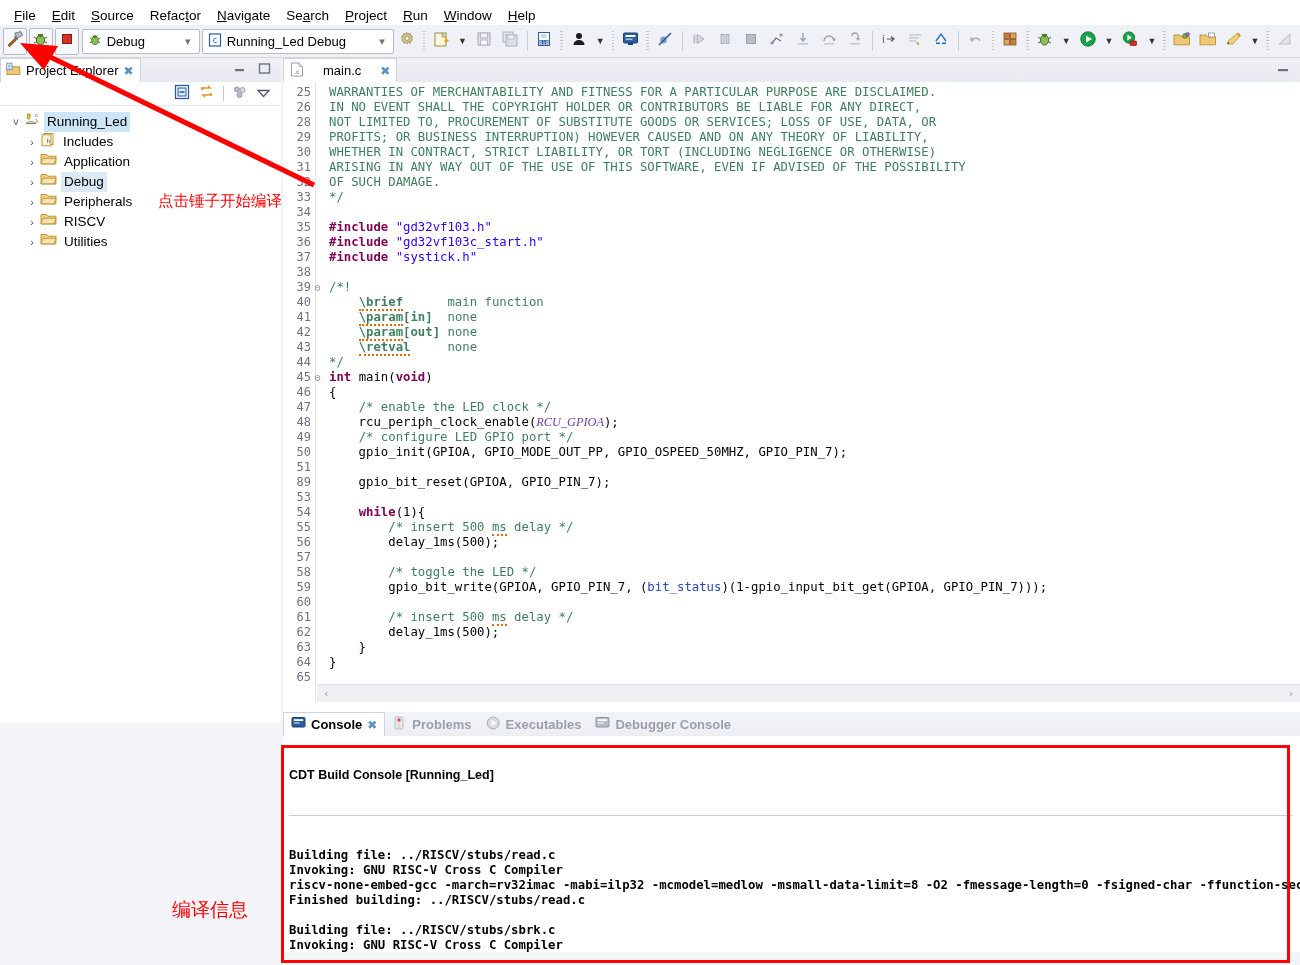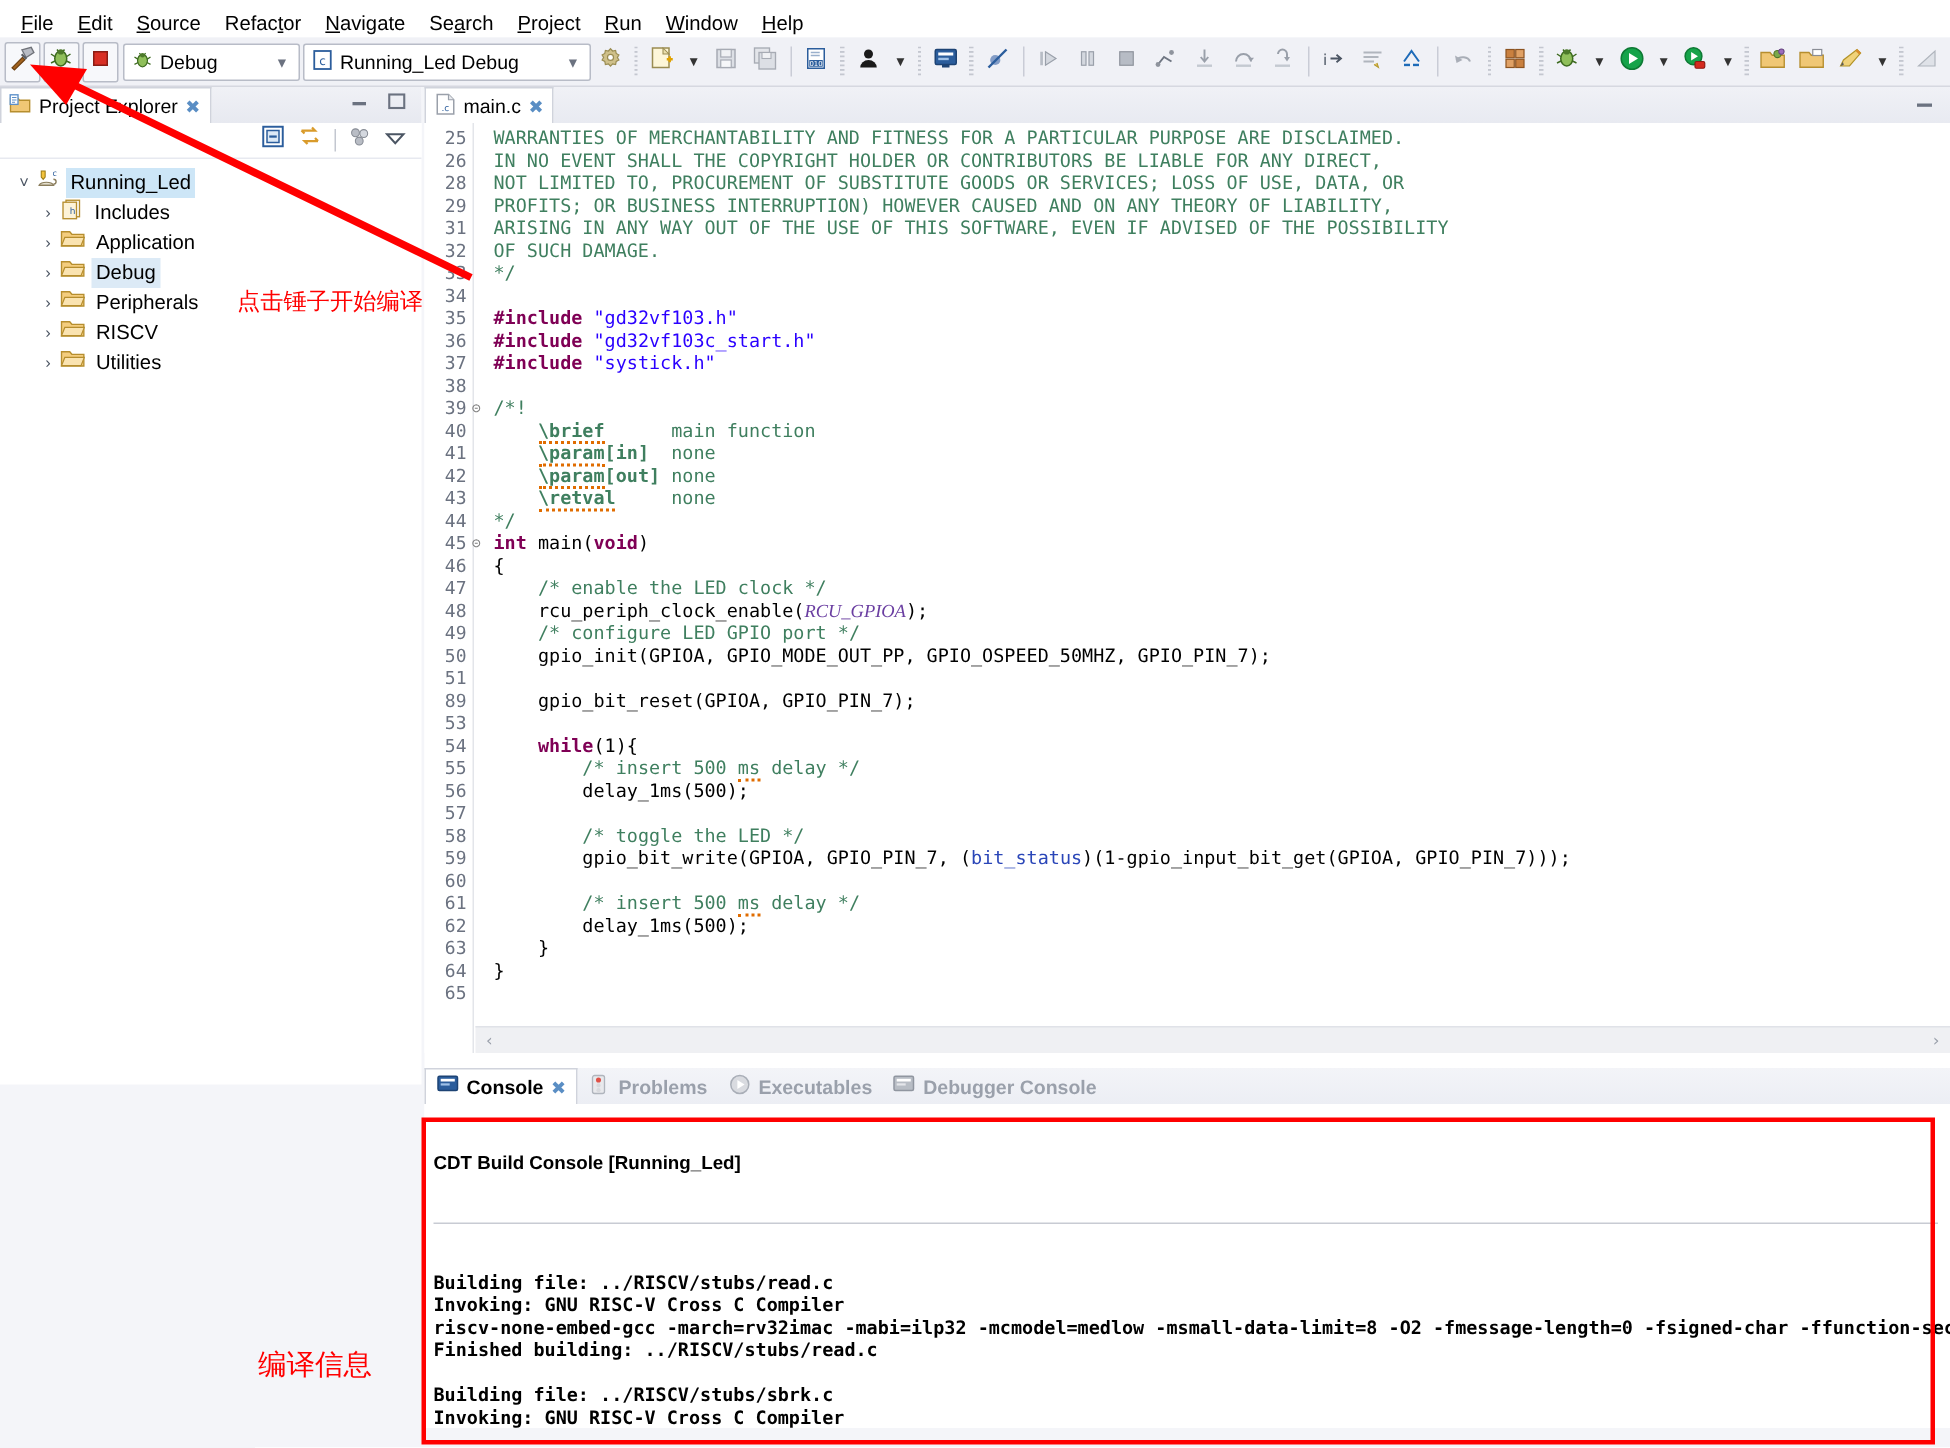--- a/index.html
+++ b/index.html
@@ -150,21 +150,21 @@
     position: relative;
   }
   .ed-tab {
     height: 24px;
     background: #ffffff;
     border-top: 1px solid #d0d3dc;
     border-left: 1px solid #d0d3dc;
     border-right: 1px solid #d0d3dc;
     display: flex; align-items: center;
     padding: 0 6px 0 6px;
-    font-size: 13px; gap: 5px;
+    font-size: 13px; gap: 19px;
   }
   .ed-min {
     position: absolute; right: 10px; top: 4px;
   }
   .ed-code {
     position: relative;
     height: 620px;
     background: #ffffff;
     overflow: hidden;
     font-family: "DejaVu Sans Mono", monospace;
@@ -783,20 +783,21 @@
         </div>
       </div>
 
       <div class="ed-code">
         <div class="ruler"></div>
         <div class="codelines" id="codelines">
             <div class="ln"><span class="num">25</span><span class="fold"></span><span class="txt"><span class="c-cm">WARRANTIES OF MERCHANTABILITY AND FITNESS FOR A PARTICULAR PURPOSE ARE DISCLAIMED.</span></span></div>
             <div class="ln"><span class="num">26</span><span class="fold"></span><span class="txt"><span class="c-cm">IN NO EVENT SHALL THE COPYRIGHT HOLDER OR CONTRIBUTORS BE LIABLE FOR ANY DIRECT,</span></span></div>
             <div class="ln"><span class="num">28</span><span class="fold"></span><span class="txt"><span class="c-cm">NOT LIMITED TO, PROCUREMENT OF SUBSTITUTE GOODS OR SERVICES; LOSS OF USE, DATA, OR</span></span></div>
             <div class="ln"><span class="num">29</span><span class="fold"></span><span class="txt"><span class="c-cm">PROFITS; OR BUSINESS INTERRUPTION) HOWEVER CAUSED AND ON ANY THEORY OF LIABILITY,</span></span></div>
+            <div class="ln"><span class="num">30</span><span class="fold"></span><span class="txt"><span class="c-cm">WHETHER IN CONTRACT, STRICT LIABILITY, OR TORT (INCLUDING NEGLIGENCE OR OTHERWISE)</span></span></div>
             <div class="ln"><span class="num">31</span><span class="fold"></span><span class="txt"><span class="c-cm">ARISING IN ANY WAY OUT OF THE USE OF THIS SOFTWARE, EVEN IF ADVISED OF THE POSSIBILITY</span></span></div>
             <div class="ln"><span class="num">32</span><span class="fold"></span><span class="txt"><span class="c-cm">OF SUCH DAMAGE.</span></span></div>
             <div class="ln"><span class="num">33</span><span class="fold"></span><span class="txt"><span class="c-cm">*/</span></span></div>
             <div class="ln"><span class="num">34</span><span class="fold"></span><span class="txt"></span></div>
             <div class="ln"><span class="num">35</span><span class="fold"></span><span class="txt"><span class="c-pp">#include</span> <span class="c-str">"gd32vf103.h"</span></span></div>
             <div class="ln"><span class="num">36</span><span class="fold"></span><span class="txt"><span class="c-pp">#include</span> <span class="c-str">"gd32vf103c_start.h"</span></span></div>
             <div class="ln"><span class="num">37</span><span class="fold"></span><span class="txt"><span class="c-pp">#include</span> <span class="c-str">"systick.h"</span></span></div>
             <div class="ln"><span class="num">38</span><span class="fold"></span><span class="txt"></span></div>
             <div class="ln"><span class="num">39</span><span class="fold">⊝</span><span class="txt"><span class="c-cm">/*!</span></span></div>
             <div class="ln"><span class="num">40</span><span class="fold"></span><span class="txt"><span class="c-cm">    </span><span class="c-tag spell">\brief</span><span class="c-cm">      main function</span></span></div>

